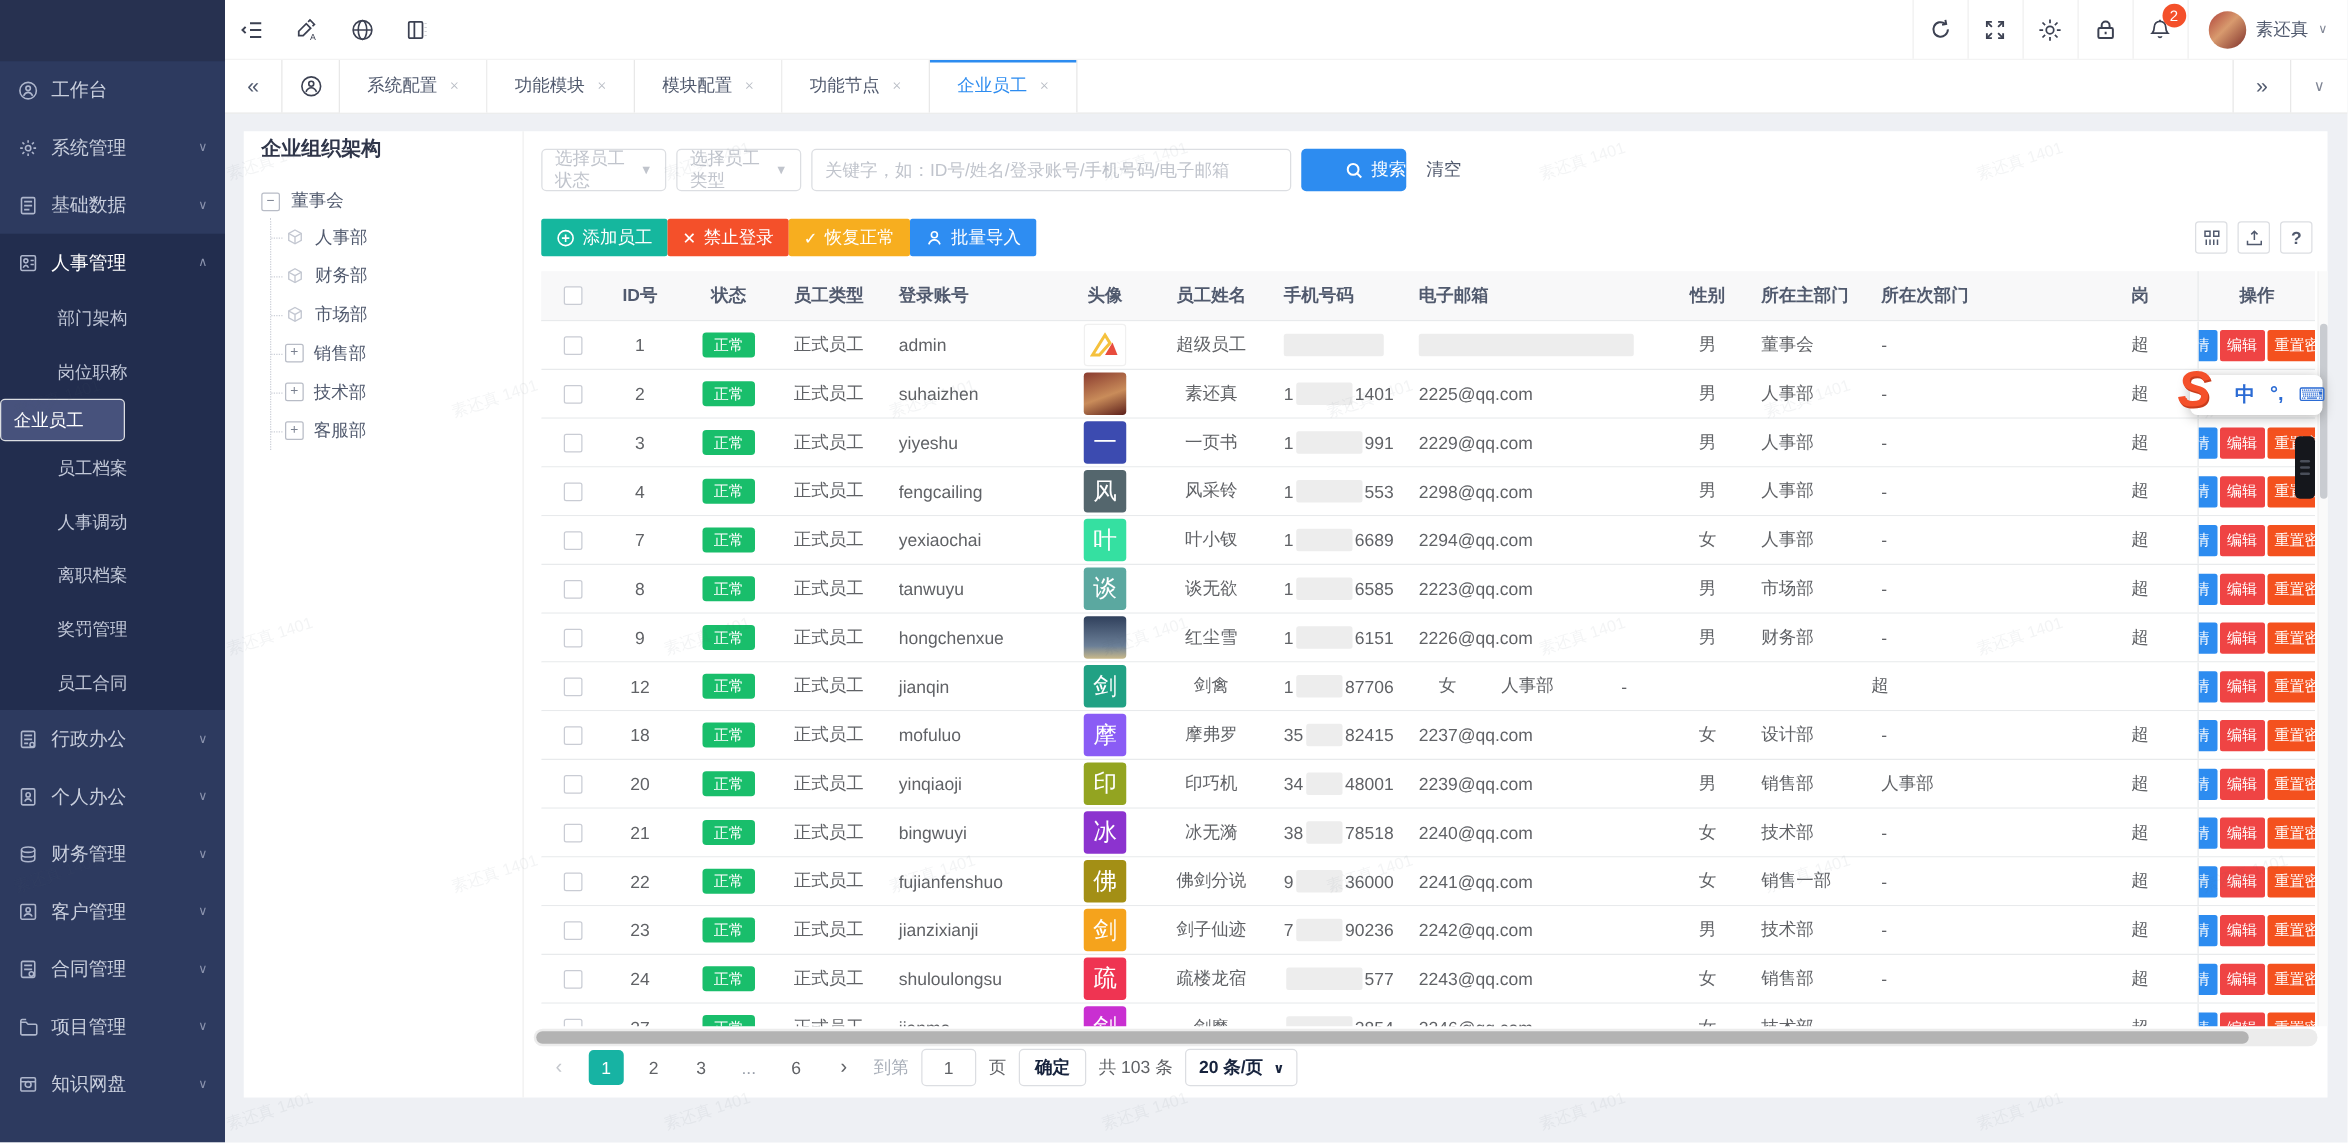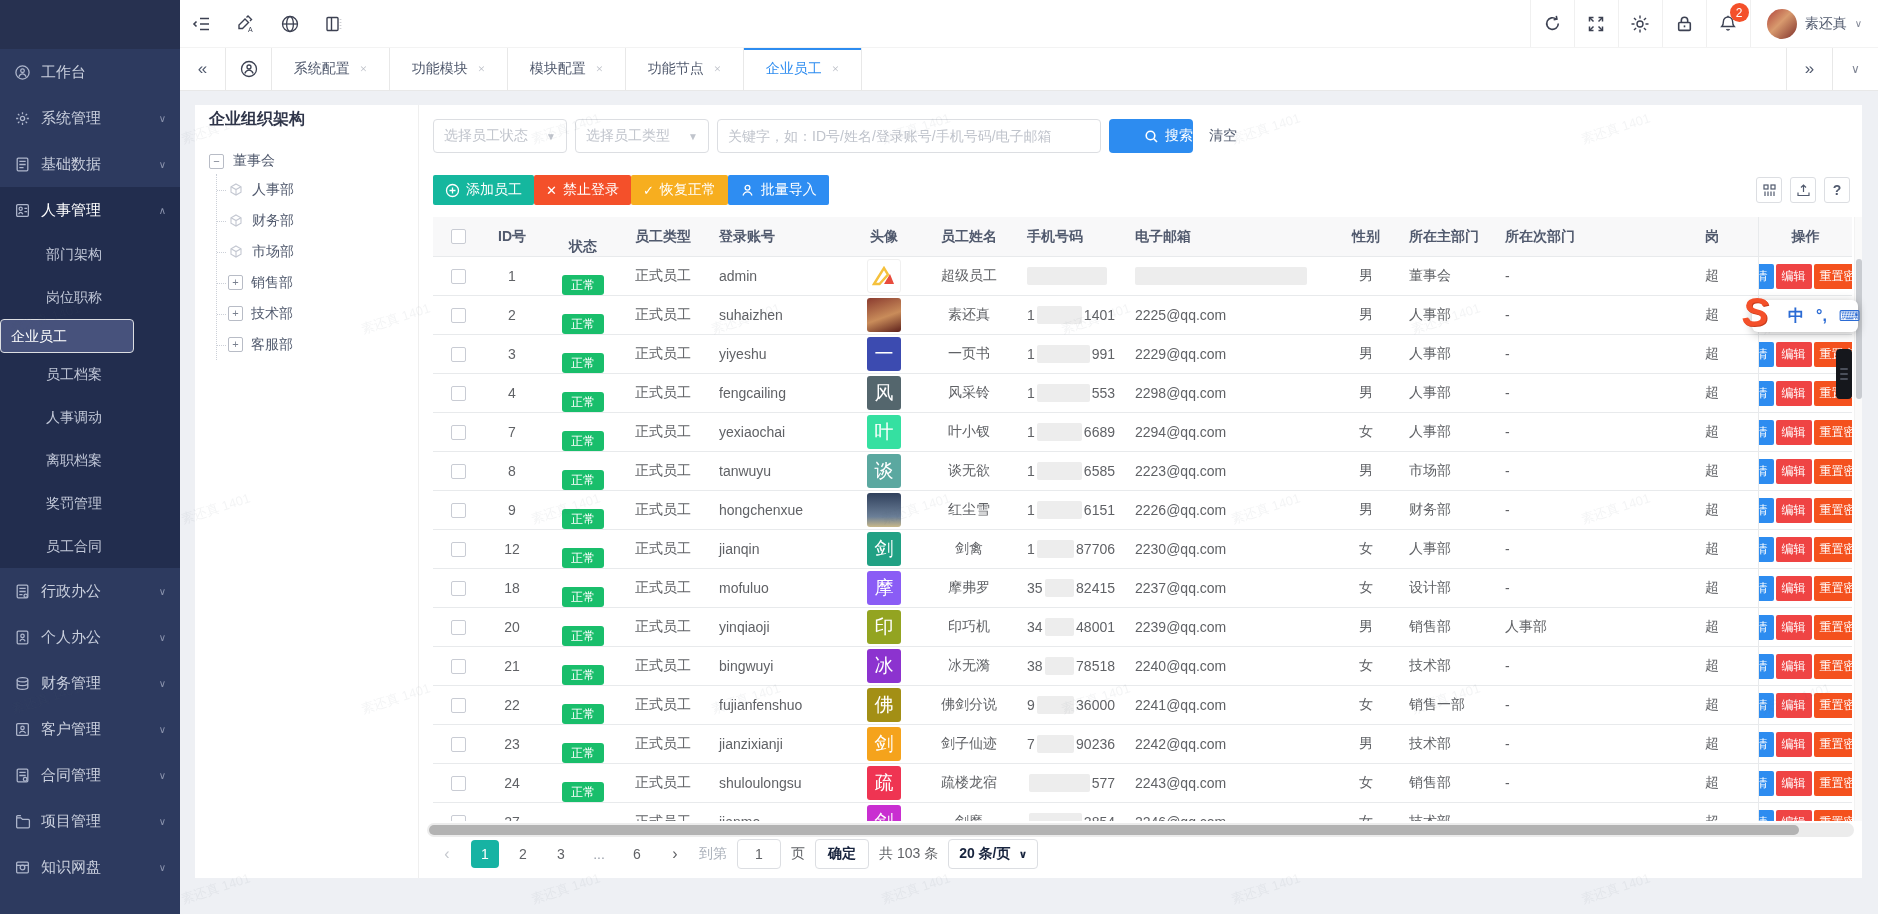--- a/index.html
+++ b/index.html
@@ -44,42 +44,42 @@
 #treepane{width:224px;border-right:1px solid #efefef;padding:4px 14px;flex:none;}
 .tree-title{font-size:16px;font-weight:bold;color:#2f3549;margin-bottom:18px;}
 .tnode{display:flex;align-items:center;gap:9px;height:26px;font-size:14px;color:#515a6e;cursor:pointer;}
 .tbox{width:15px;height:15px;border:1px solid #b8bcc6;border-radius:2px;display:flex;align-items:center;justify-content:center;font-size:11px;color:#7a8190;background:#fff;flex:none;line-height:1;}
 .tchildren{margin-left:7px;border-left:1px dotted #ccd0d8;}
 .tchild{display:flex;align-items:center;gap:8px;height:31px;padding-left:11px;position:relative;font-size:14px;color:#515a6e;cursor:pointer;}
 .tchild::before{content:"";width:9px;border-top:1px dotted #ccd0d8;position:absolute;left:0;top:50%;}
 
 #mainpane{flex:1;position:relative;}
 .filters{position:absolute;left:14px;top:14px;display:flex;align-items:center;}
-.sel{width:134px;height:34px;border:1px solid #dcdee2;border-radius:4px;display:flex;align-items:center;padding:0 10px;font-size:14px;color:#c0c4cc;background:#fff;cursor:pointer;margin-right:8px;}
+.sel{width:100px;height:34px;border:1px solid #dcdee2;border-radius:4px;display:flex;align-items:center;padding:0 10px;font-size:14px;color:#c0c4cc;background:#fff;cursor:pointer;margin-right:8px;}
 .sel .caret{margin-left:auto;color:#c0c4cc;font-size:10px;}
 .kw{width:384px;height:34px;border:1px solid #dcdee2;border-radius:4px;padding:0 10px;font-size:14px;color:#515a6e;outline:none;margin-right:8px;}
 .kw::placeholder{color:#c0c4cc;}
 .btn-search{width:84px;height:34px;background:#2d8cf0;border:none;border-radius:4px;color:#fff;font-size:14px;display:flex;align-items:center;justify-content:flex-end;gap:6px;cursor:pointer;}
 .lnk-clear{margin-left:16px;font-size:14px;color:#515a6e;cursor:pointer;}
 
 .actions{position:absolute;left:14px;top:70px;display:flex;}
 .abtn{height:30px;padding:0 12px;display:flex;align-items:center;gap:6px;color:#fff;font-size:14px;border:none;cursor:pointer;border-radius:2px;}
 .tools{position:absolute;right:12px;top:72px;display:flex;gap:8px;}
 .tool{width:26px;height:26px;border:1px solid #dcdee2;border-radius:3px;background:#fff;display:flex;align-items:center;justify-content:center;color:#515a6e;font-size:14px;font-weight:bold;cursor:pointer;}
 
 
 #table{position:absolute;left:14px;top:112px;right:10px;}
 .trow{display:flex;align-items:center;border-bottom:1px solid #e8eaec;background:#fff;height:39px;}
 .trow.head{background:#f8f8f9;height:40px;}
 .trow.head .td{font-weight:bold;color:#515a6e;}
 .td{display:flex;align-items:center;padding:0 10px;font-size:14px;color:#606266;white-space:nowrap;overflow:hidden;height:100%;flex:none;}
 .ctr{justify-content:center;padding:0 4px;}
 .col-cb{width:50px;justify-content:center;}
 .col-id{width:58px;}
-.col-status{width:84px;align-items:flex-end;}
+.col-status{width:84px;}
 .col-type{width:84px;}
 .col-login{width:138px;}
 .col-avatar{width:74px;}
 .col-name{width:96px;}
 .col-phone{width:108px;gap:2px;}
 .col-email{width:208px;}
 .col-gender{width:66px;}
 .col-dept1{width:96px;}
 .col-dept2{width:200px;}
 .col-post{flex:1;min-width:0;}
@@ -742,21 +742,20 @@
               <div class="td col-login">jianqin</div>
               <div class="td col-avatar ctr">
                 <div class="avatar" style="background:#21a184">剑</div>
               </div>
               <div class="td col-name ctr">剑禽</div>
               <div class="td col-phone">
                 <span>1</span>
                 <span class="blur"></span>
                 <span>87706</span>
               </div>
-              <div class="td col-email">2230@qq.com</div>
               <div class="td col-gender ctr">女</div>
               <div class="td col-dept1">人事部</div>
               <div class="td col-dept2">-</div>
               <div class="td col-post">超</div>
               <div class="td col-op ctr">
                 <button class="opbtn op-detail">详情</button>
                 <button class="opbtn op-edit">编辑</button>
                 <button class="opbtn op-reset">重置密码</button>
               </div>
             </div>

